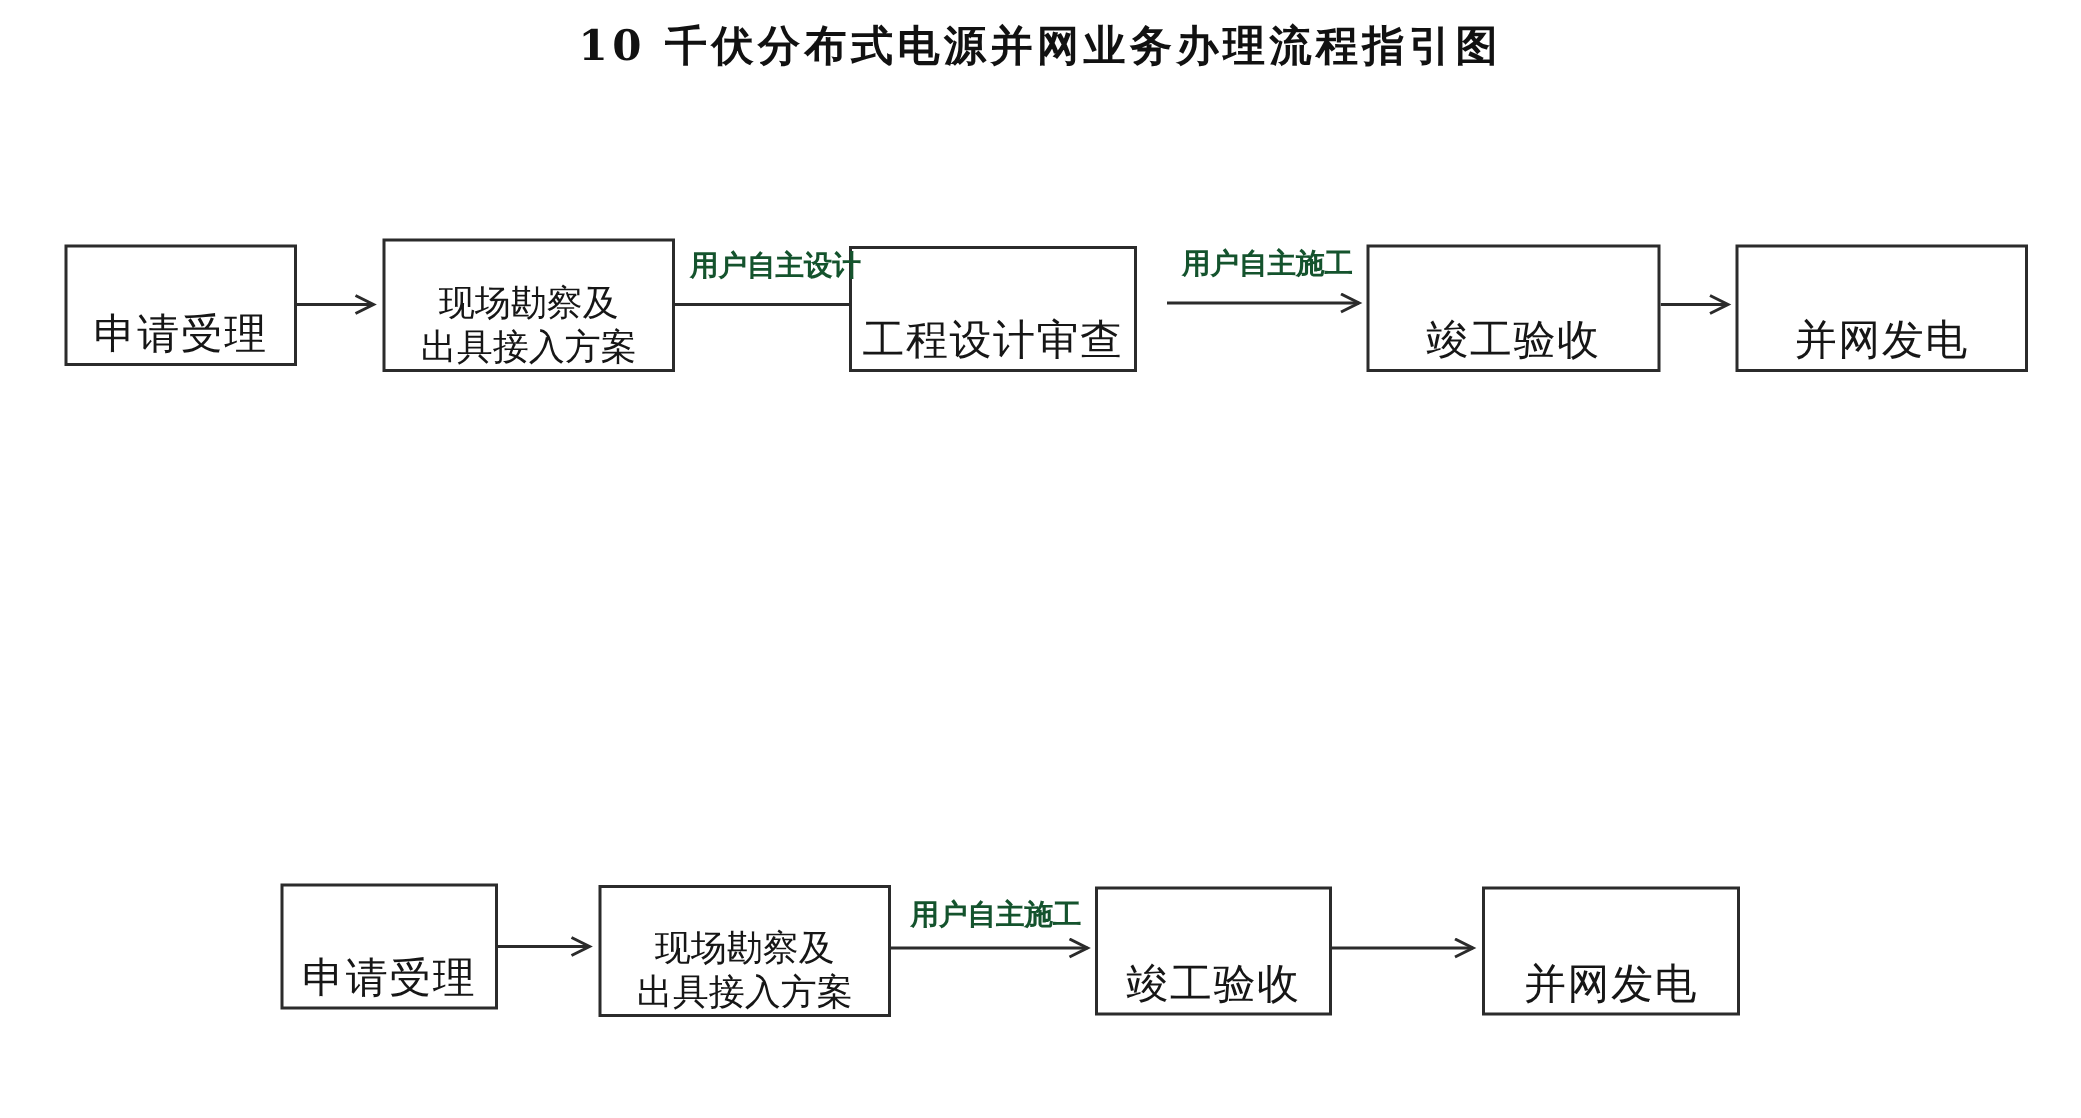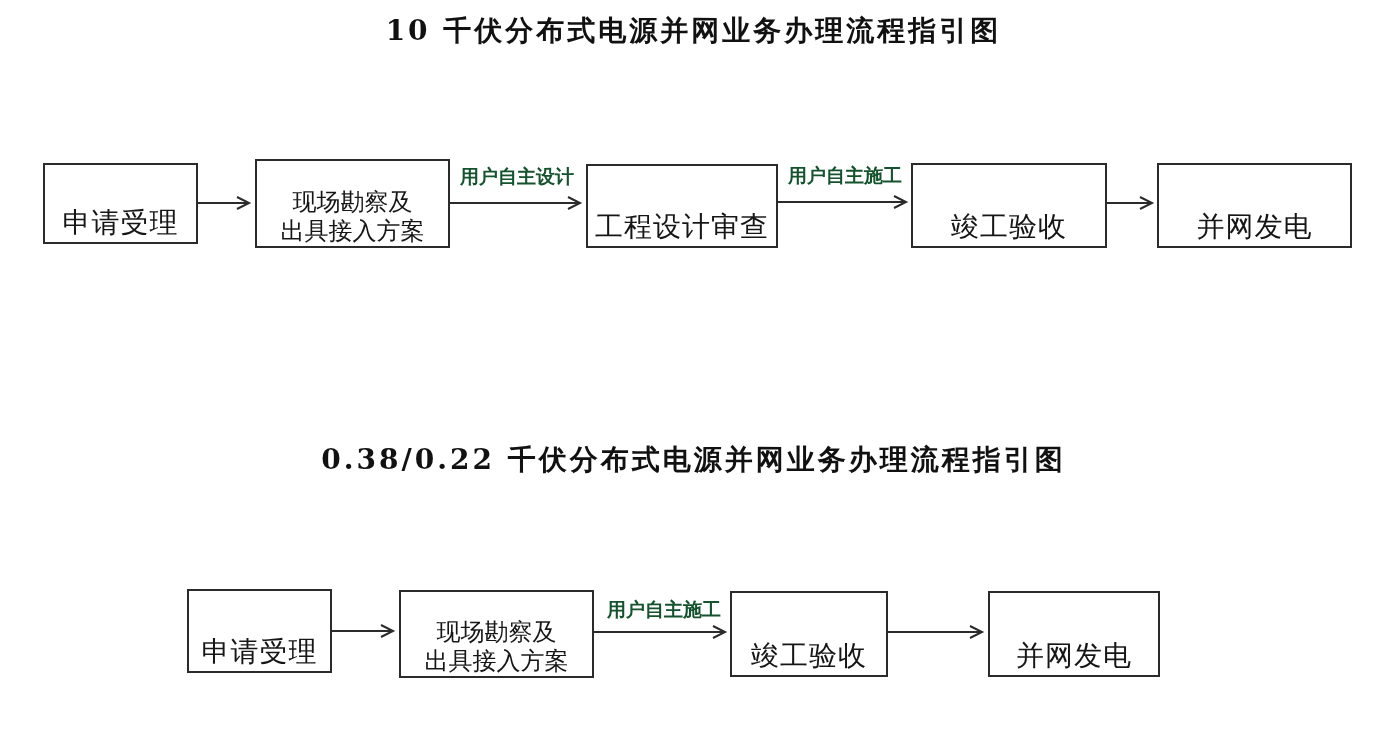--- a/index.html
+++ b/index.html
@@ -95,37 +95,36 @@
 
   <div class="node" style="left: 43px; top: 163px; width: 155px; height: 81px;">
     <span class="node-line song">申请受理</span>
   </div>
 
   <div class="node" style="left: 255px; top: 159px; width: 195px; height: 89px;">
     <span class="node-line hei">现场勘察及</span>
     <span class="node-line hei">出具接入方案</span>
   </div>
 
-  <div class="node" style="left: 586px; top: 164px; width: 192px; height: 84px;">
+  <div class="node" style="left: 566px; top: 164px; width: 192px; height: 84px;">
     <span class="node-line song">工程设计审查</span>
   </div>
 
   <div class="node" style="left: 911px; top: 163px; width: 196px; height: 85px;">
     <span class="node-line song">竣工验收</span>
   </div>
 
   <div class="node" style="left: 1157px; top: 163px; width: 195px; height: 85px;">
     <span class="node-line song">并网发电</span>
   </div>
 
   <div class="edge-label" style="left: 450px; top: 164px; width: 134px;">用户自主设计</div>
 
   <div class="edge-label" style="left: 780px; top: 163px; width: 130px;">用户自主施工</div>
 
-  <div class="chart-title" style="top: 441px;">0.38/0.22 千伏分布式电源并网业务办理流程指引图</div>
 
   <div class="node" style="left: 187px; top: 589px; width: 145px; height: 84px;">
     <span class="node-line song">申请受理</span>
   </div>
 
   <div class="node" style="left: 399px; top: 590px; width: 195px; height: 88px;">
     <span class="node-line hei">现场勘察及</span>
     <span class="node-line hei">出具接入方案</span>
   </div>
 

